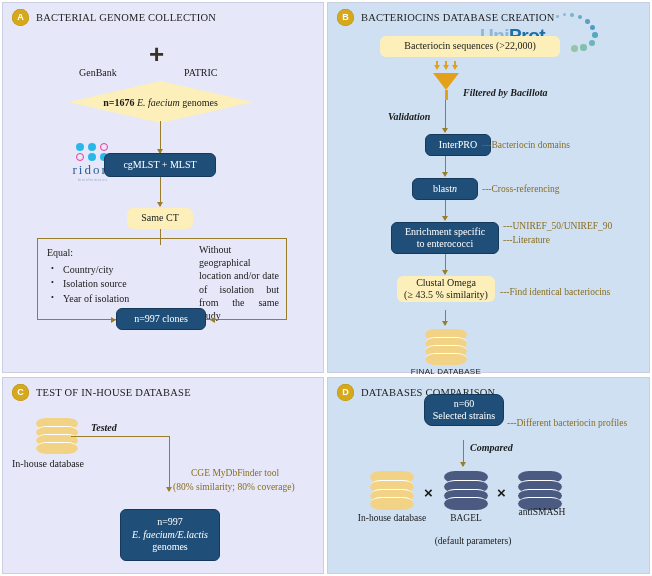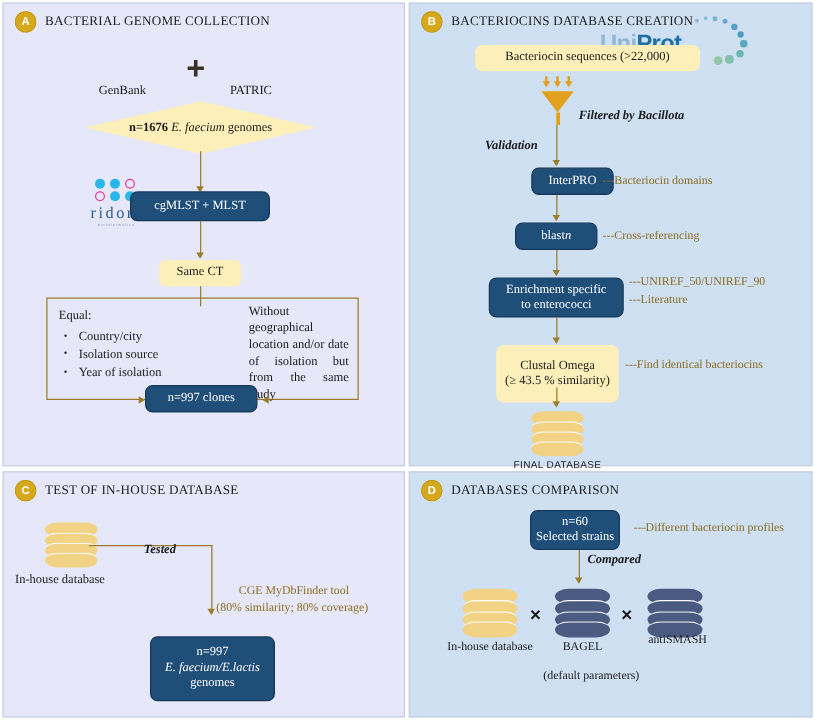--- a/index.html
+++ b/index.html
@@ -233,21 +233,21 @@
     <div class="nbox" style="left:63px;top:219px;width:108px;height:32px;">
       <span>Enrichment specific</span>
       <span>to enterococci</span>
     </div>
     <span class="goldtext" style="left:175px;top:218px;">---UNIREF_50/UNIREF_90</span>
     <span class="goldtext" style="left:175px;top:232px;">---Literature</span>
 
     <div class="vline" style="left:117px;top:251px;height:20px;"></div>
     <div class="arrowdown" style="left:113.5px;top:267px;"></div>
 
-    <div class="ybox" style="left:69px;top:273px;width:98px;height:46px;">
+    <div class="ybox" style="left:69px;top:273px;width:98px;height:26px;">
       <span>Clustal Omega</span>
       <span>(≥ 43.5 % similarity)</span>
     </div>
     <span class="goldtext" style="left:172px;top:284px;">---Find identical bacteriocins</span>
 
     <div class="vline" style="left:117px;top:307px;height:15px;"></div>
     <div class="arrowdown" style="left:113.5px;top:318px;"></div>
 
     <div class="cyl" style="left:97px;top:326px;width:42px;height:36px;">
       <span class="disk" style="top:0px;width:42px;height:11px;background:#f2d385;"></span>
@@ -266,42 +266,42 @@
 
     <div class="cyl" style="left:33px;top:40px;width:42px;height:36px;">
       <span class="disk" style="top:0px;width:42px;height:11px;background:#f2d385;"></span>
       <span class="disk" style="top:8px;width:42px;height:11px;background:#f2d385;border-top:1.5px solid #ffffff;"></span>
       <span class="disk" style="top:16px;width:42px;height:11px;background:#f2d385;border-top:1.5px solid #ffffff;"></span>
       <span class="disk" style="top:24px;width:42px;height:11px;background:#f2d385;border-top:1.5px solid #ffffff;"></span>
     </div>
     <span class="plaintext" style="left:9px;top:80px;">In-house database</span>
 
     <div class="hline" style="left:68px;top:58px;width:99px;"></div>
-    <span class="plaintext italbold" style="left:112px;top:44px;margin-top:12px;">Tested</span>
+    <span class="plaintext italbold" style="left:88px;top:44px;">Tested</span>
 
     <div class="vline" style="left:166px;top:58px;height:55px;"></div>
     <div class="arrowdown" style="left:162.5px;top:109px;"></div>
 
     <span class="goldtext" style="left:188px;top:90px;">CGE MyDbFinder tool</span>
     <span class="goldtext" style="left:170px;top:104px;">(80% similarity; 80% coverage)</span>
 
     <div class="nbox" style="left:117px;top:111px;width:100px;height:52px;margin-top:20px;">
       <span>n=997</span>
       <i>E. faecium/E.lactis</i>
       <span>genomes</span>
     </div>
   </div>
 
   <div class="panel panel-d">
     <div class="ptitle">
       <span class="badge">D</span>
       <span class="ptitle-text">DATABASES COMPARISON</span>
     </div>
 
-    <div class="nbox" style="left:96px;top:30px;width:72px;height:32px;">
+    <div class="nbox" style="left:96px;top:16px;width:80px;height:32px;border-radius:8px;">
       <span>n=60</span>
       <span>Selected strains</span>
     </div>
     <span class="goldtext" style="left:179px;top:40px;">---Different bacteriocin profiles</span>
 
     <div class="vline" style="left:135px;top:62px;height:26px;"></div>
     <div class="arrowdown" style="left:131.5px;top:84px;"></div>
     <span class="plaintext italbold" style="left:142px;top:64px;">Compared</span>
 
     <div class="cyl" style="left:42px;top:93px;width:44px;height:38px;">

